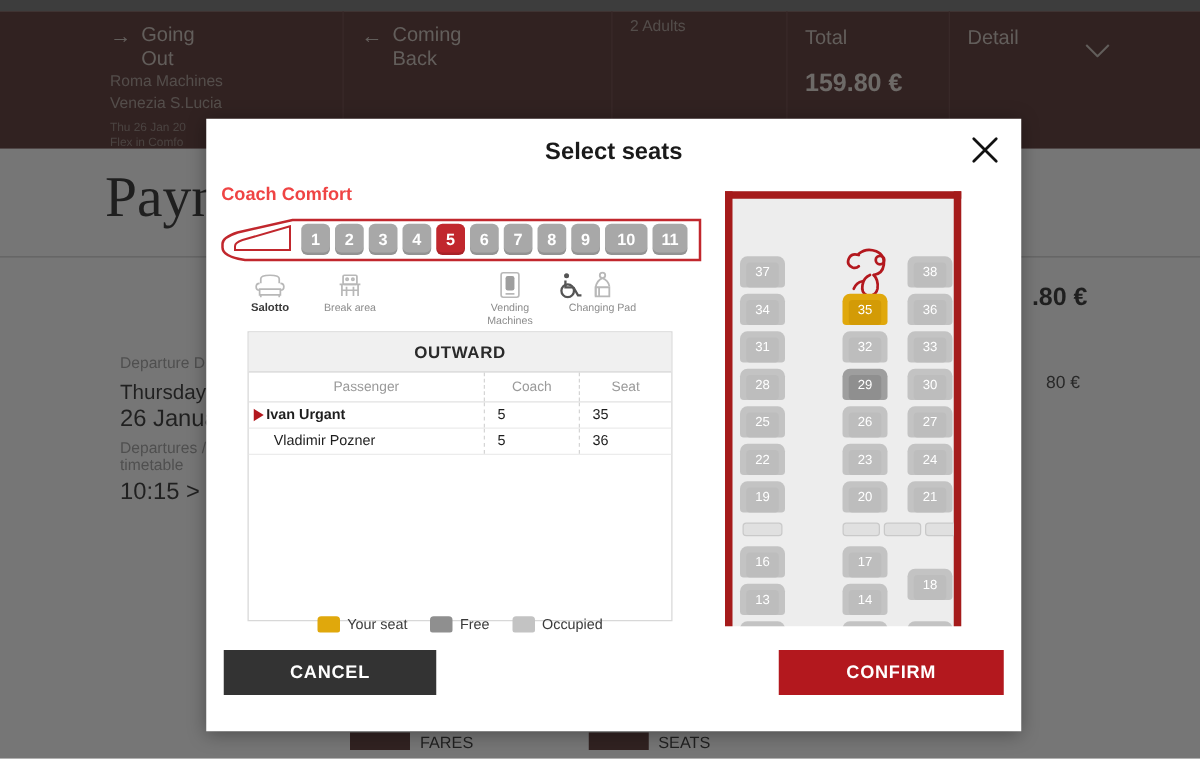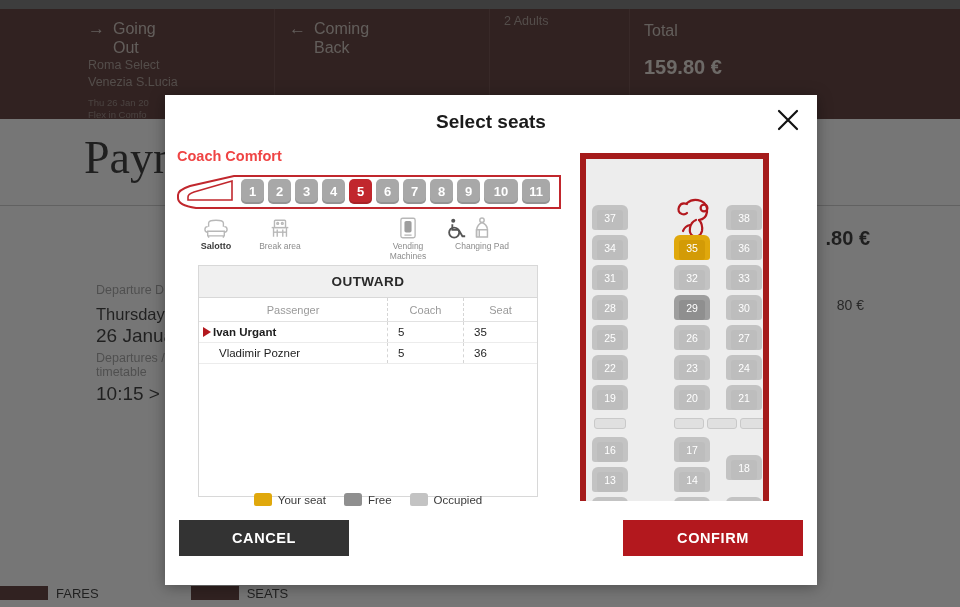--- a/index.html
+++ b/index.html
@@ -218,21 +218,21 @@
     <div class="bg-topbar-strip"></div>
 
     <div class="bg-header">
       <div class="bg-header-inner">
 
         <div class="hcol nb" style="left:74px; width:200px;">
           <div class="hcol-title">
             <span class="arrow">→</span>
             <span class="tw">Going Out</span>
           </div>
-          <div class="hcol-sub">Roma Select</div>
+          <div class="hcol-sub">Roma Machines</div>
           <div class="hcol-sub">Venezia S.Lucia</div>
           <div class="hcol-small">Thu 26 Jan 20</div>
           <div class="hcol-small" style="margin-top:0;">Flex in Comfo</div>
         </div>
 
         <div class="hcol" style="left:274px; width:215px;">
           <div class="hcol-title">
             <span class="arrow">←</span>
             <span class="tw">Coming Back</span>
           </div>
@@ -242,20 +242,30 @@
           <div class="hcol-sub shift">2 Adults</div>
         </div>
 
         <div class="hcol" style="left:629px; width:130px;">
           <div class="hcol-title" style="margin-top:12px;">
             <span>Total</span>
           </div>
           <div class="hcol-total">159.80 €</div>
         </div>
 
+        <div class="hcol" style="left:759px; width:201px;">
+          <div class="hcol-title" style="margin-top:12px;">
+            <span>Detail</span>
+          </div>
+          <span class="chev">
+            <svg viewBox="0 0 20 11">
+                <path d="M1 1 L10 10 L19 1" stroke="#cbbfb7" stroke-width="1.6" fill="none"></path>
+              </svg>
+          </span>
+        </div>
 
       </div>
     </div>
 
     <div class="bg-body">
       <div class="bg-pagetitle">Payn</div>
       <div class="bg-hr"></div>
 
       <div class="bg-outward-bar">
         <span>→</span>
@@ -266,21 +276,21 @@
       <div class="bg-price-b">80 €</div>
 
       <div class="bg-lbl-muted" style="left:96px; top:164px;">Departure D</div>
       <div class="bg-lbl-dark" style="left:96px; top:186px;">Thursday</div>
       <div class="bg-lbl-dark" style="left:96px; top:206px; font-size:19px;">26 Januar</div>
       <div class="bg-lbl-muted" style="left:96px; top:232px;">Departures /</div>
       <div class="bg-lbl-muted" style="left:96px; top:246px;">timetable</div>
       <div class="bg-lbl-dark" style="left:96px; top:264px; font-size:19px;">10:15 &gt; 1</div>
 
       <div class="bg-bottom-strip">
-        <div class="bg-tab" style="">
+        <div class="bg-tab" style="margin-left:280px;">
           <span class="sw"></span>
           <span class="tx">FARES</span>
         </div>
         <div class="bg-tab" style="margin-left:92px;">
           <span class="sw"></span>
           <span class="tx">SEATS</span>
         </div>
       </div>
     </div>
 

